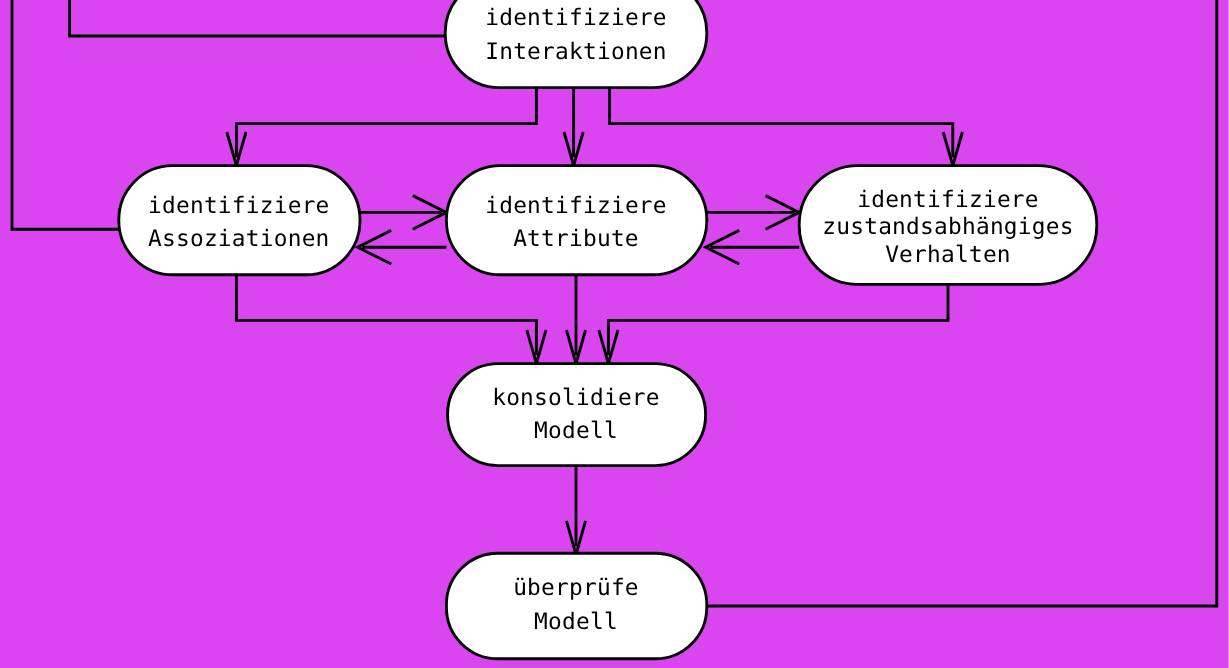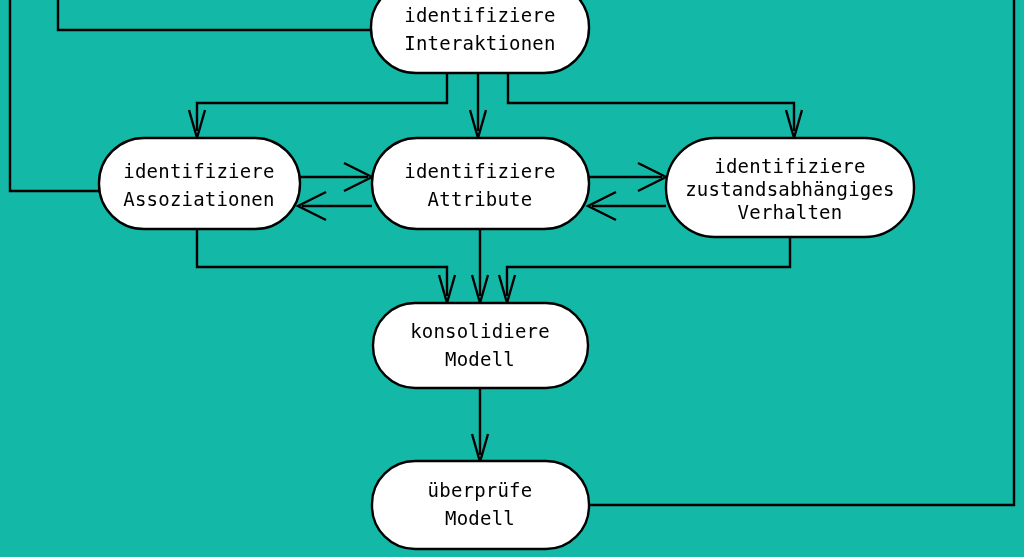--- a/index.html
+++ b/index.html
@@ -8,21 +8,21 @@
     padding: 0;
     background: #ffffff;
   }
   body {
     font-family: "DejaVu Sans Mono", "Liberation Mono", monospace;
   }
   #diagram-root {
     position: relative;
     width: 1024px;
     height: 557px;
-    background: #14b8a6;
+    background: #d946ef;
     overflow: hidden;
   }
   #diagram-svg {
     display: block;
     width: 1024px;
     height: 557px;
   }
   .edge-line {
     fill: none;
     stroke: #000000;

